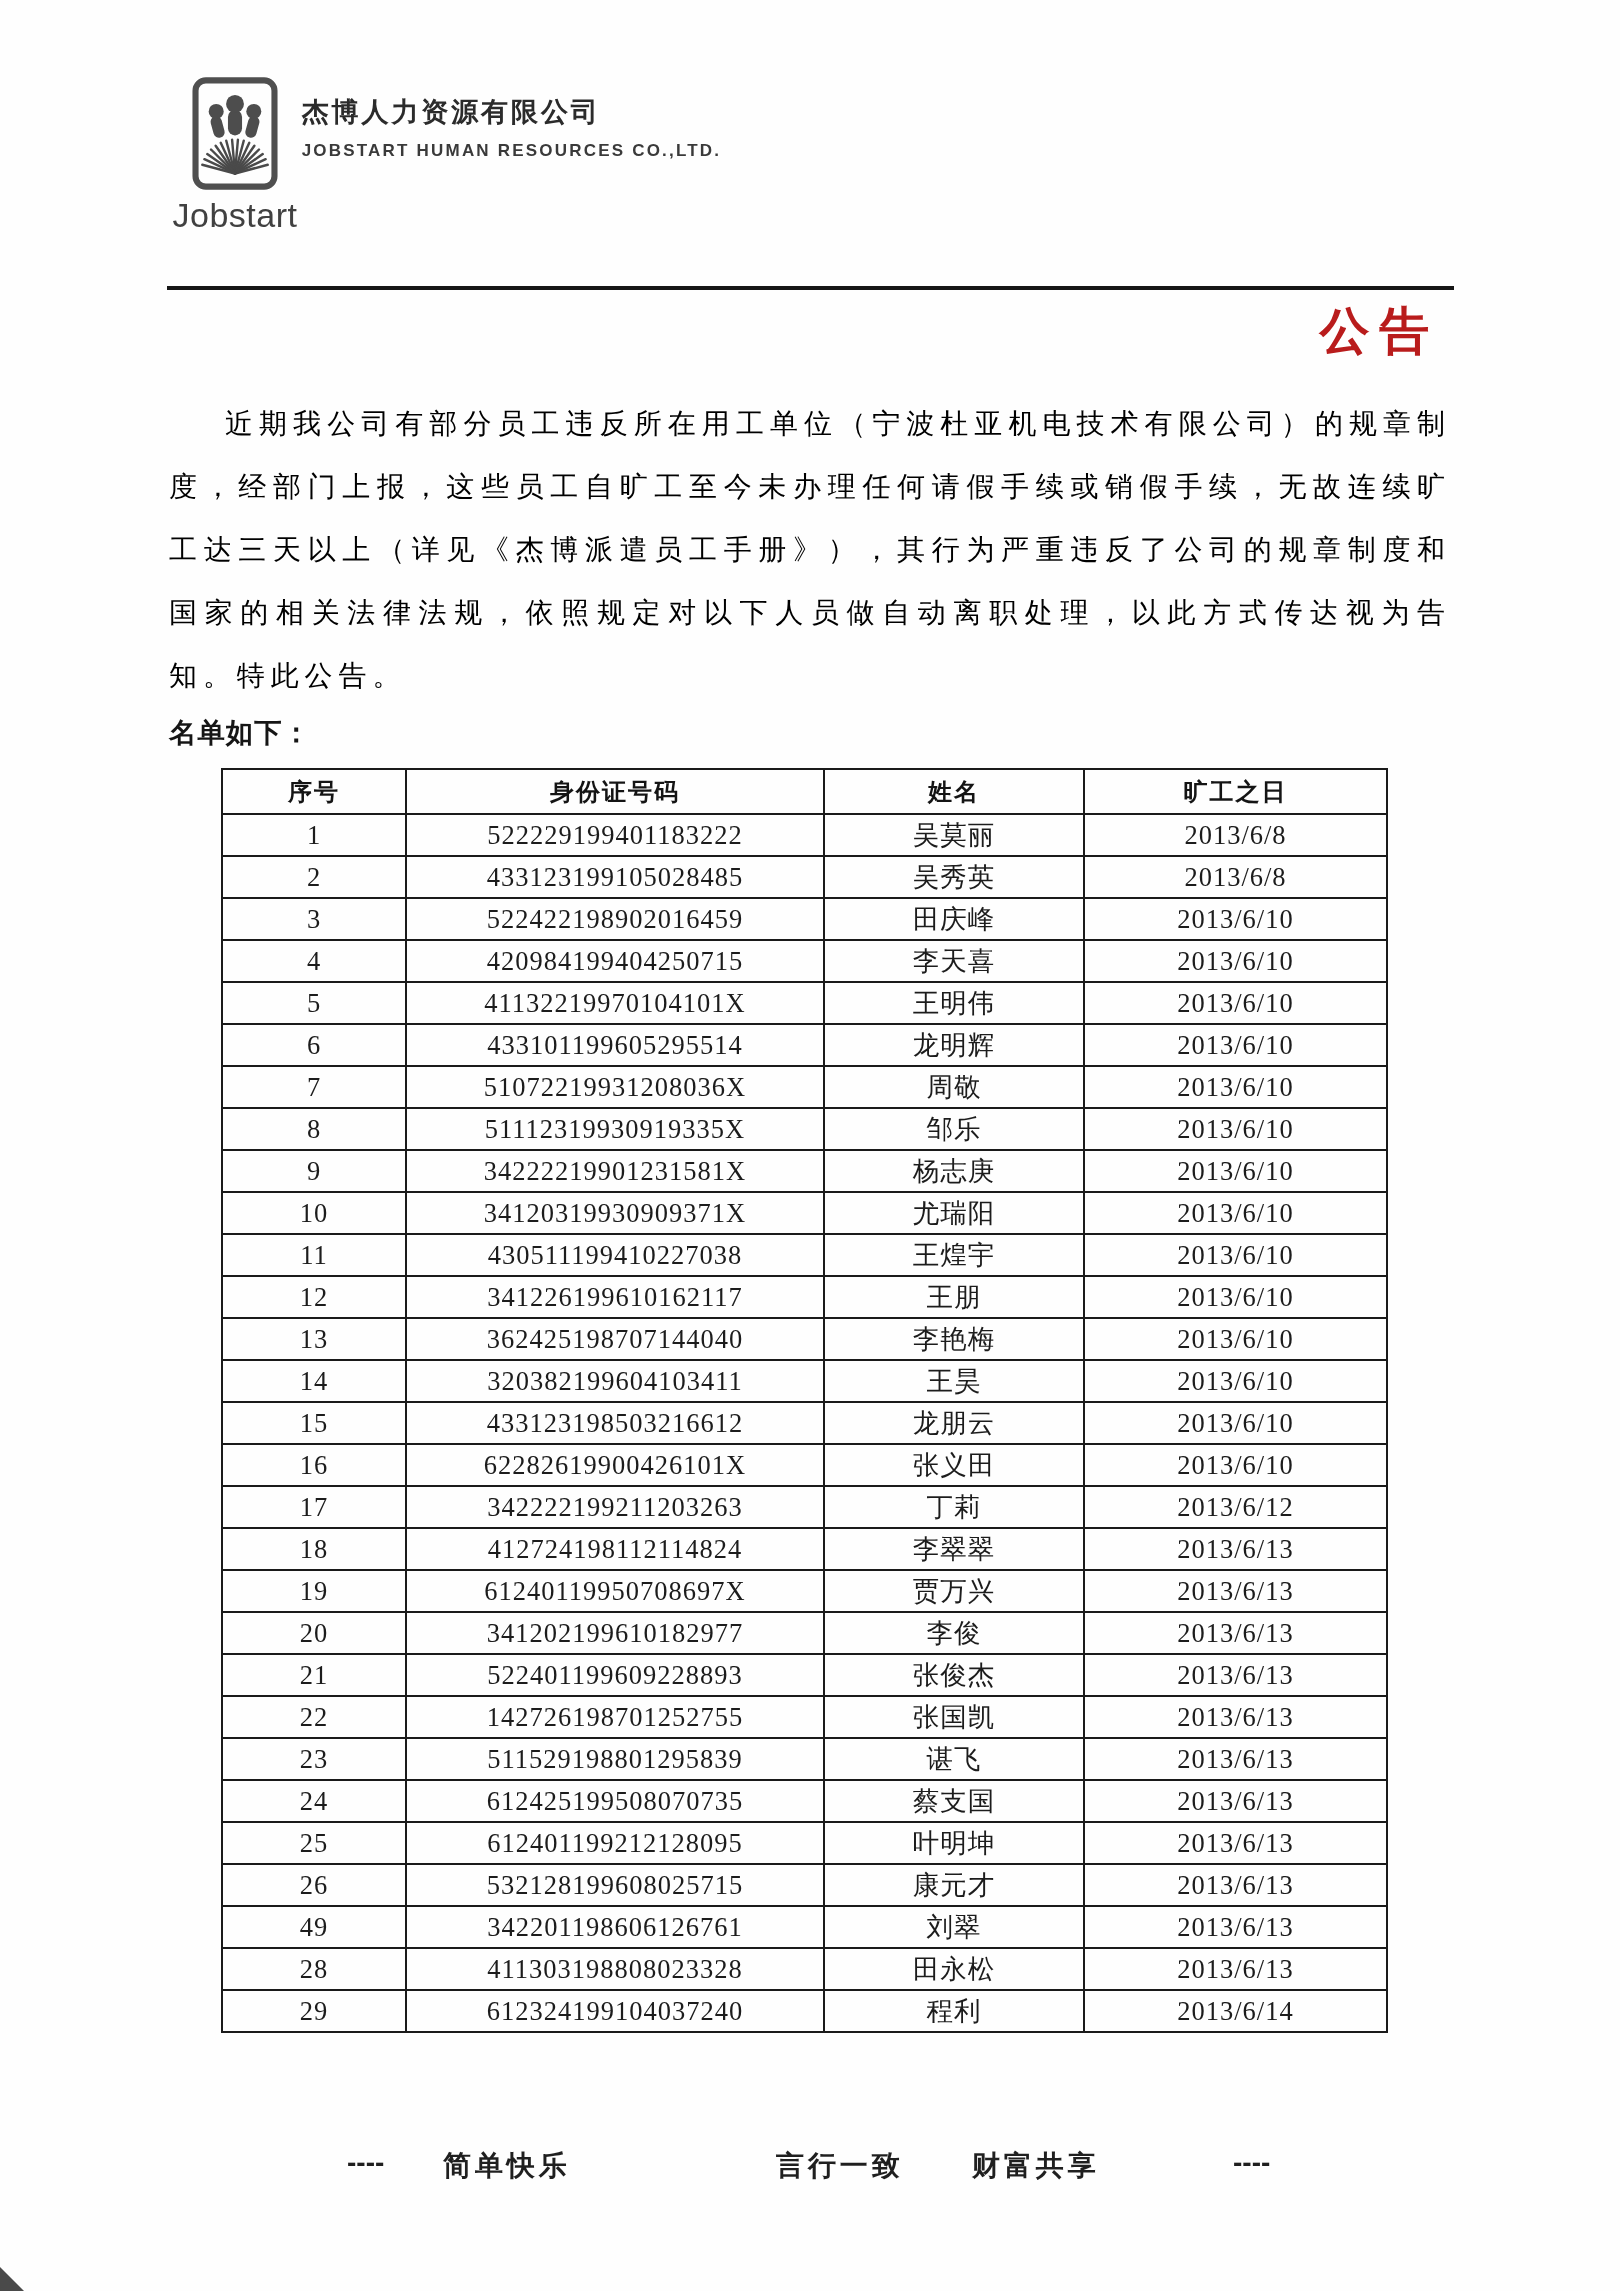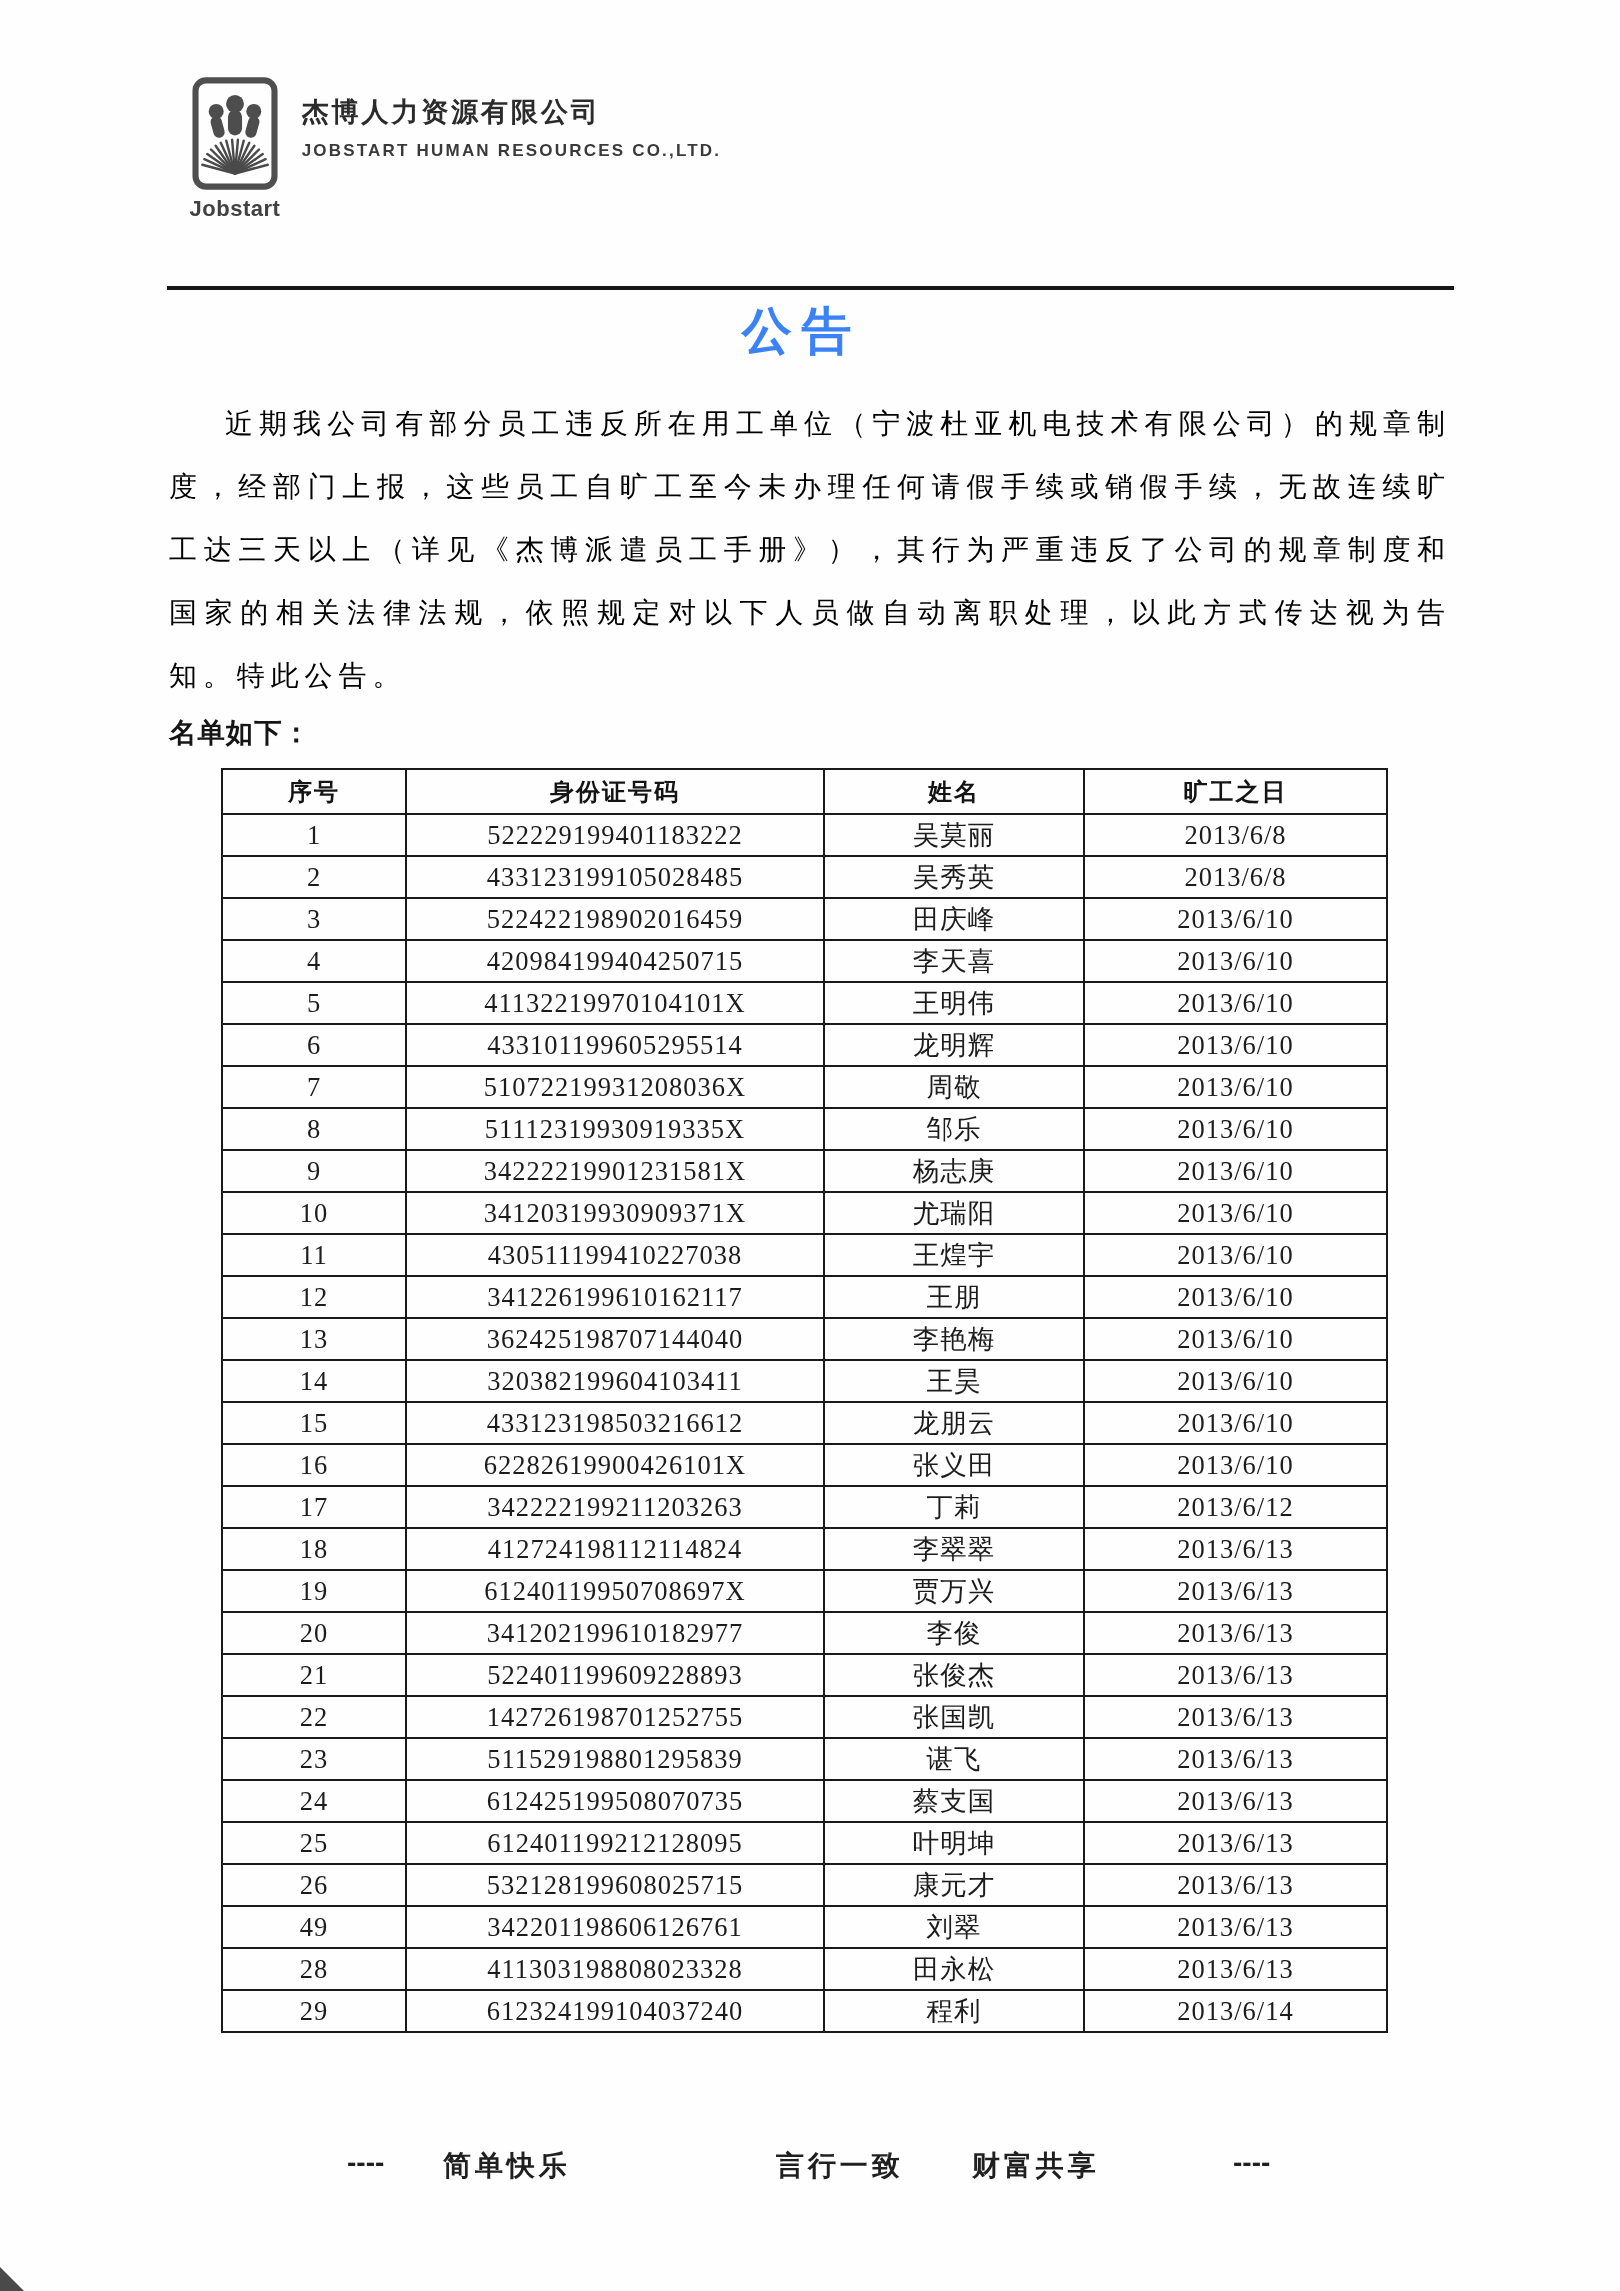--- a/index.html
+++ b/index.html
@@ -16,43 +16,43 @@
   
   .letterhead {
     position:absolute; top:74px; left:184px;
     display:flex; align-items:flex-start; gap:15.7px;
   }
   .logo-block { display:flex; flex-direction:column; align-items:center; width:102px; }
   .logo-icon { width:94px; height:120px; }
   .logo-wordmark {
     margin-top:2px;
     font-family:"Liberation Sans","DejaVu Sans",sans-serif;
-    font-weight:700; font-size:22px; color:#414141; letter-spacing:0.5px;
+    font-weight:400; font-size:34px; color:#414141; letter-spacing:0.5px;
   }
   .company-block { padding-top:19.6px; }
   .company-cn {
     font-size:27px; font-weight:600; color:#2b2b2b; letter-spacing:2.9px;
     font-family:"Liberation Serif","DejaVu Serif",serif;
   }
   .company-en {
     margin-top:11px;
     font-family:"Liberation Sans","DejaVu Sans",sans-serif;
     font-size:17px; font-weight:700; color:#3a3a3a; letter-spacing:2.2px;
   }
   .rule {
     position:absolute; top:286px; left:167px;
     width:1287px; height:3.9px; background:#161616;
   }
 
   
   .doc-title {
-    position:absolute; top:298px; left:158px; width:1287px;
-    text-align:center;
-    font-family:"Liberation Sans","DejaVu Sans",sans-serif;
-    font-size:50px; font-weight:700; letter-spacing:9.8px; color:#3b82f6;
+    position:absolute; top:298px; left:152px; width:1287px;
+    text-align:right;
+    font-family:"Liberation Sans","DejaVu Sans",sans-serif;
+    font-size:50px; font-weight:700; letter-spacing:9.8px; color:#b91c1c;
   }
   .doc-body {
     position:absolute; top:392px; left:169px; width:1282px;
     font-size:28px; line-height:63px; letter-spacing:5.9px;
     text-align:justify; text-indent:2em; color:#000000;
   }
   .list-label {
     position:absolute; top:715px; left:169px;
     font-family:"Liberation Sans","DejaVu Sans",sans-serif;
     font-size:27.4px; font-weight:700; color:#151515; letter-spacing:1px;text-align:right;

